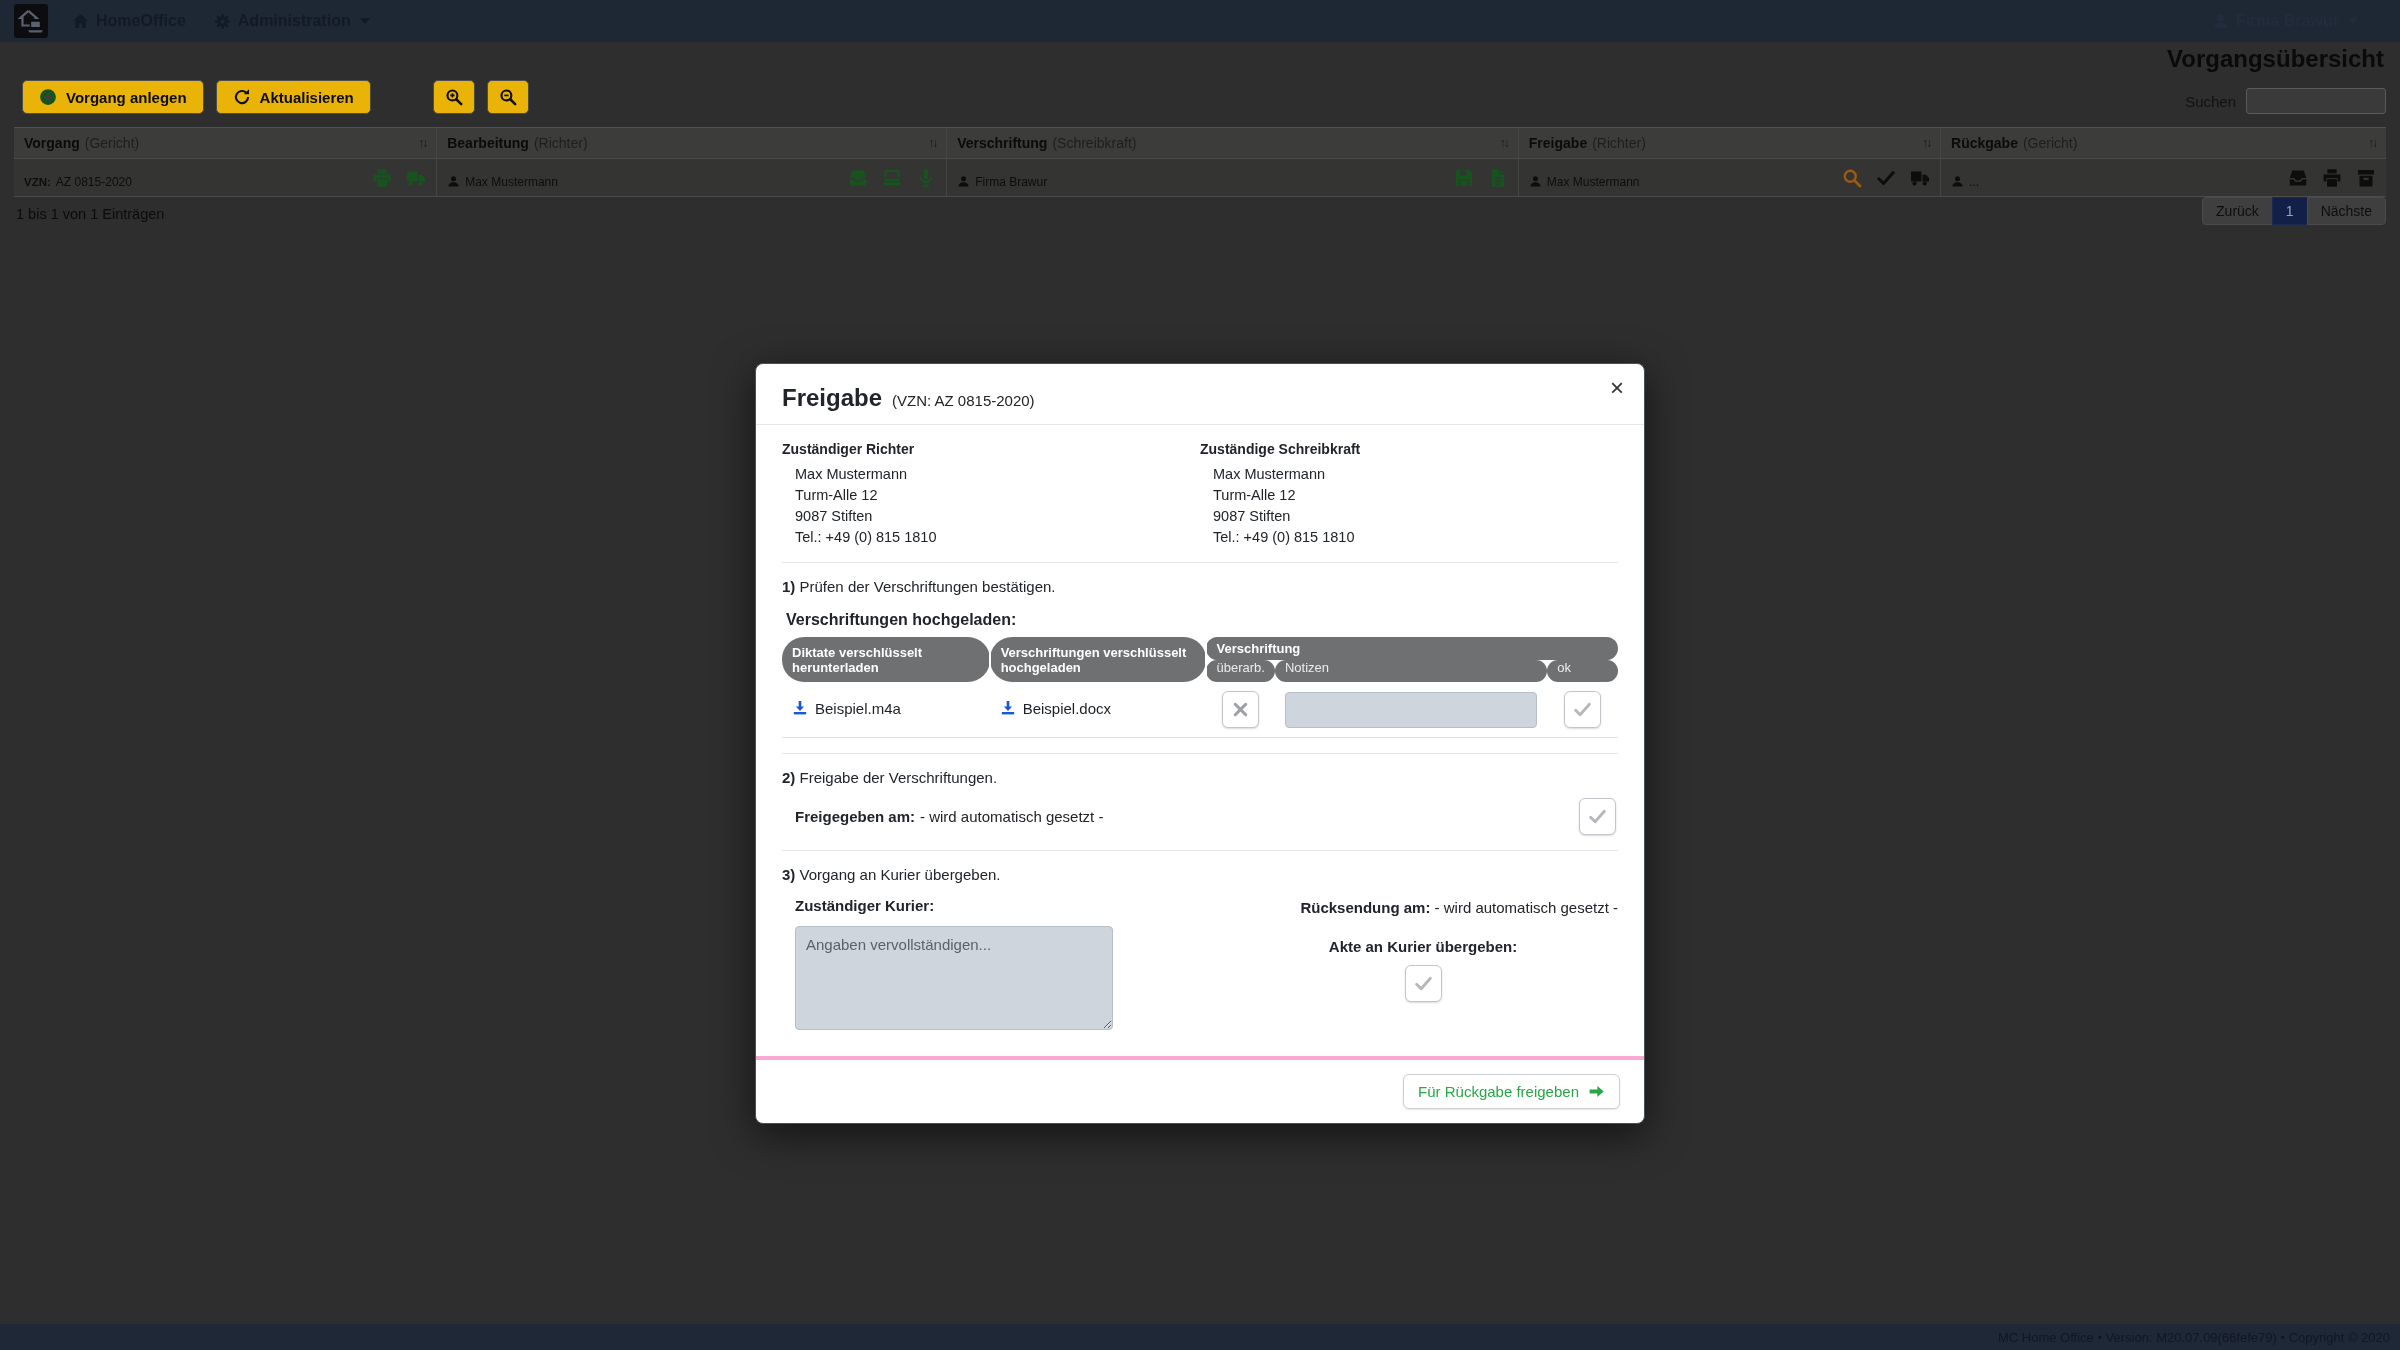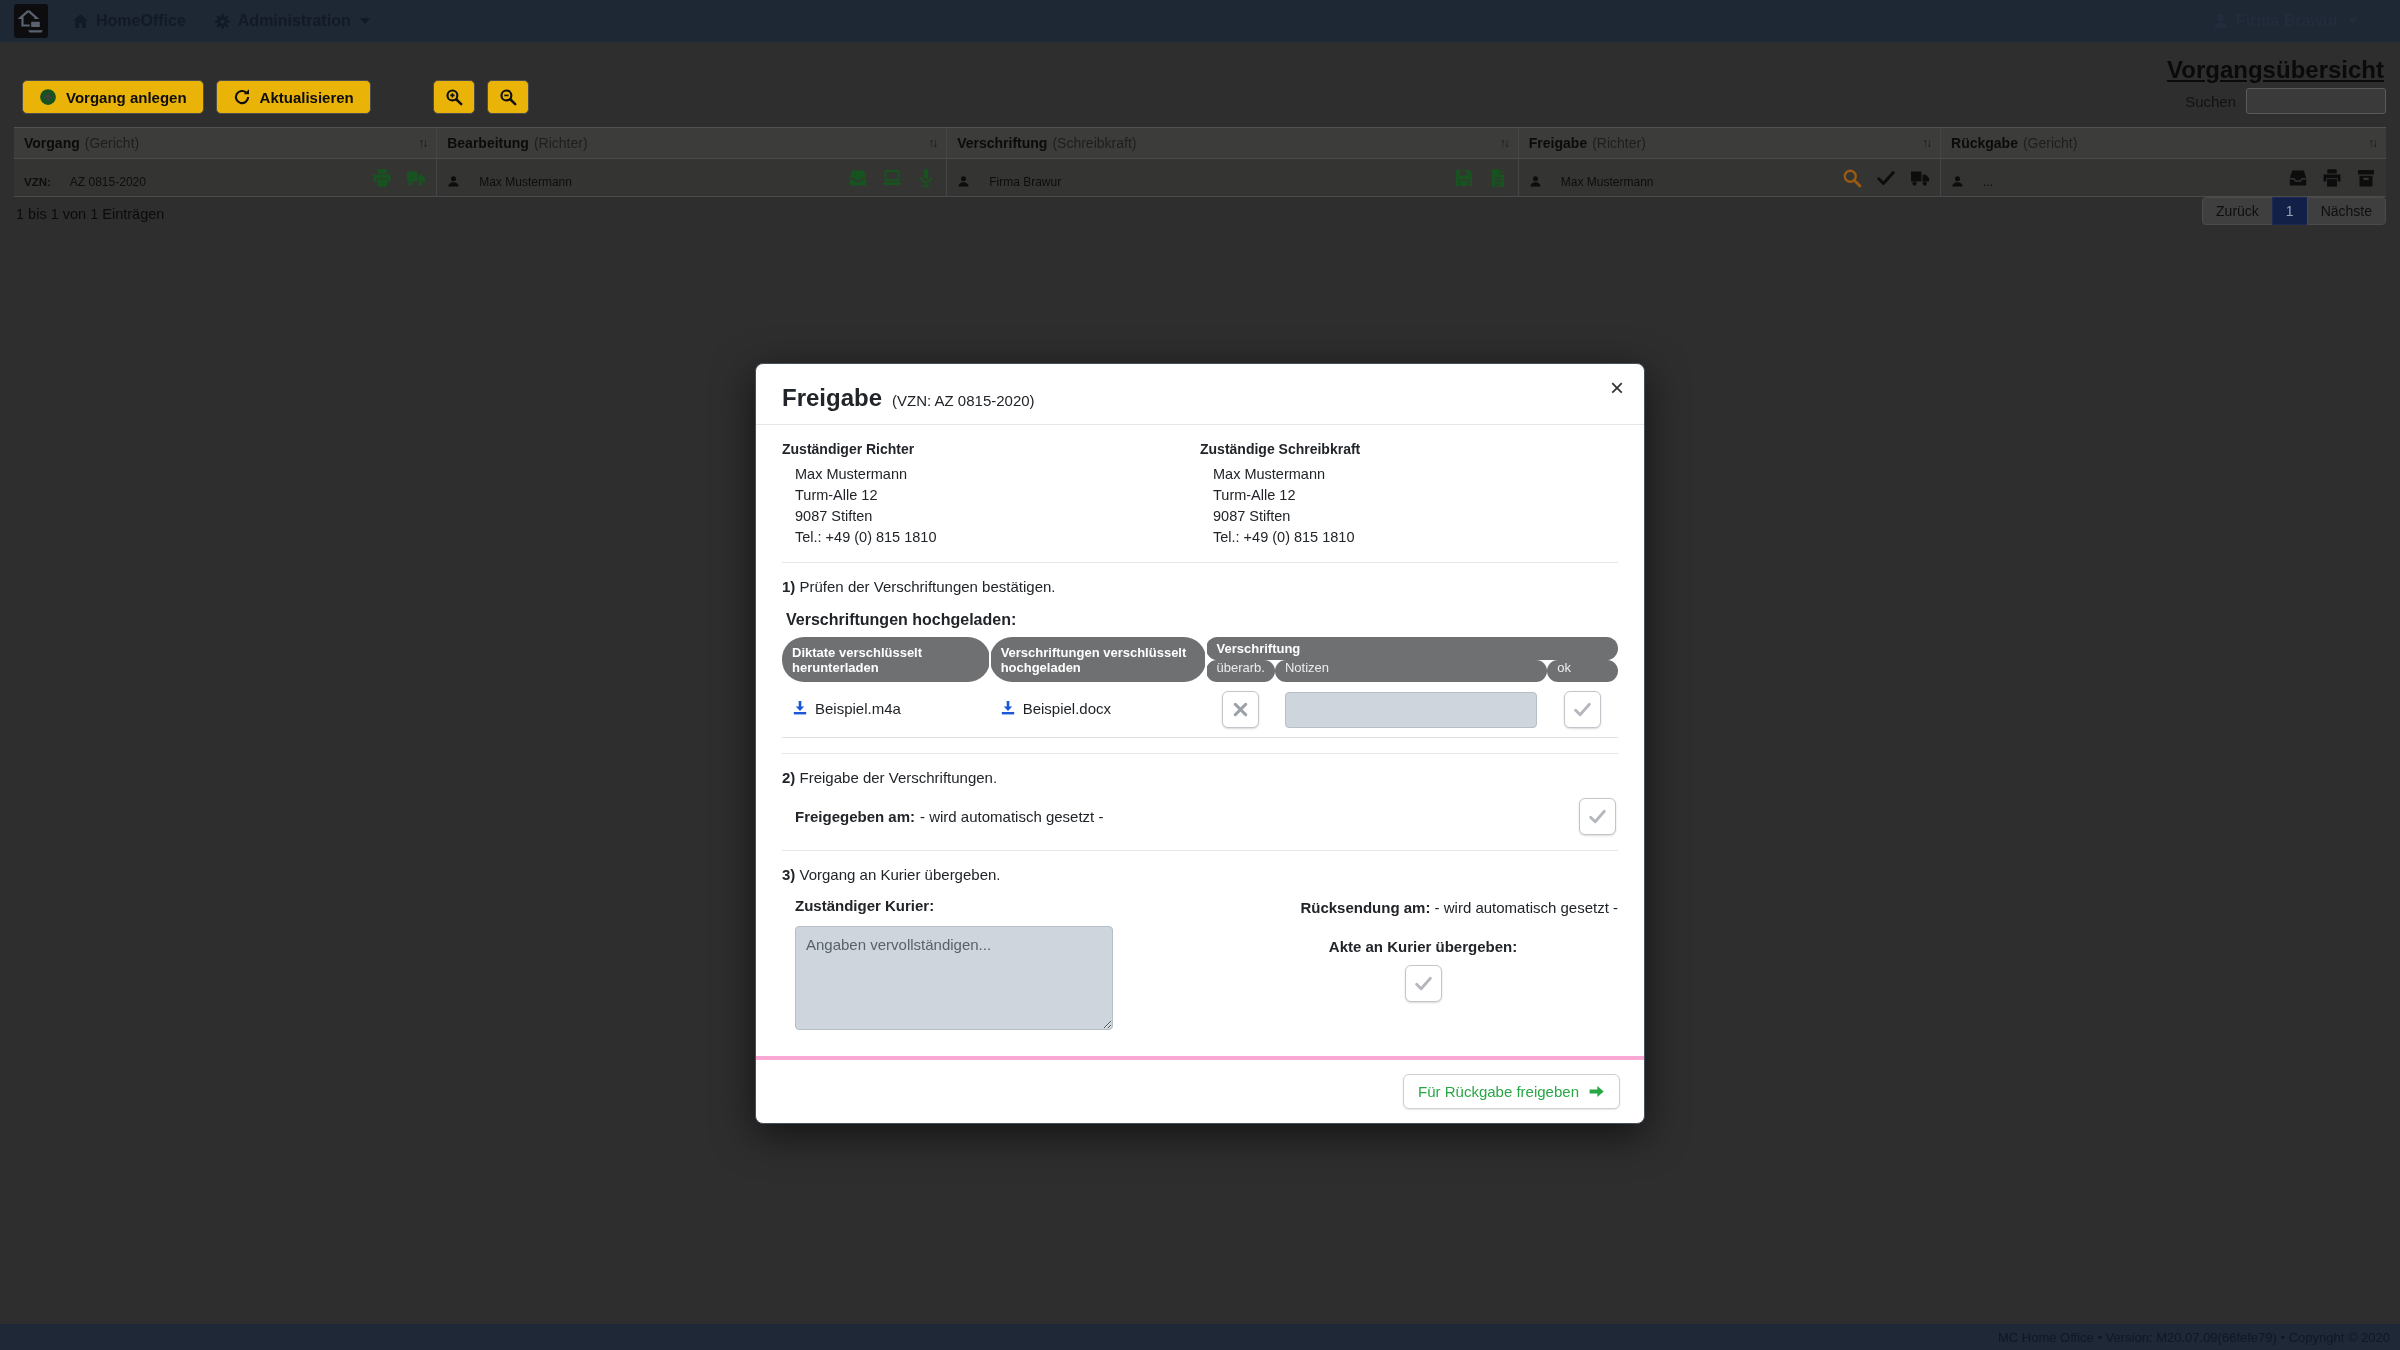--- a/index.html
+++ b/index.html
@@ -24,21 +24,21 @@
   .logo-box .ic { width:26px; height:26px; }
   .nav-item { display:flex; align-items:center; gap:7px; color:#121927;
     font-size:16px; font-weight:700; margin-right:28px; cursor:default; }
   .nav-item .ic { width:17px; height:17px; color:#121927; }
   .caret { width:0; height:0; border-left:5px solid transparent; border-right:5px solid transparent;
     border-top:6px solid currentColor; display:inline-block; margin-left:2px; }
   .nav-spacer { flex:1; }
   .nav-user { color:#222c3c; }
 
   
-  .page-title { position:absolute; top:56px; right:16px; font-size:24px; font-weight:700; color:#0a0a0a;text-decoration:underline; }
+  .page-title { position:absolute; top:45px; right:16px; font-size:24px; font-weight:700; color:#0a0a0a; }
   .toolbar { position:absolute; top:80px; left:22px; display:flex; align-items:center; }
   .btn-dim {
     height:34px; background:#eab308; border:1px solid #4d4d4d; border-radius:5px;
     color:#0d0d0d; font-size:15px; font-weight:700; display:flex; align-items:center;
     gap:9px; padding:0 16px; cursor:pointer;
   }
   .btn-dim .ic { width:18px; height:18px; --cut:#3f3f3f; }
   .btn-dim.icon-only { width:42px; padding:0; justify-content:center; }
   .green-dim { color:#17531f; }
   .mr12 { margin-right:12px; } .mr60 { margin-right:62px; }
@@ -51,21 +51,21 @@
   .grid-table { position:absolute; top:127px; left:14px; right:14px; border-top:1px solid #515151; }
   .g-head { display:flex; height:31px; background:#3c3c3a; border-bottom:1px solid #4b4b4b; }
   .g-row { display:flex; height:38px; background:#343432; border-bottom:1px solid #4b4b4b; }
   .g-cell { display:flex; align-items:center; padding:0 10px; border-left:1px solid #454545; min-width:0; }
   .g-cell:first-child { border-left:none; }
   .c1{width:17.8%;} .c2{width:21.5%;} .c3{width:24.1%;} .c4{width:17.8%;} .c5{width:18.8%;}
   .g-head .g-cell { font-size:14px; color:#0b0b0b; }
   .g-head b { font-weight:700; margin-right:5px; }
   .g-head .sub { color:#1e1e1e; font-weight:400; }
   .sort { margin-left:auto; font-size:12px; color:#181818; letter-spacing:-2px; cursor:pointer; }
-  .cell-text { font-size:12px; color:#0d0d0d; white-space:nowrap; display:flex; align-items:center; gap:19px;margin-top:8px; }
+  .cell-text { font-size:12px; color:#0d0d0d; white-space:nowrap; display:flex; align-items:center; gap:5px;margin-top:8px; }
   .cell-text b { font-size:11.5px; }
   .icon-cluster { margin-left:auto; display:flex; align-items:center; gap:14px; }
   .icon-cluster .ic { width:20px; height:20px; cursor:pointer; }
   .ic.g { color:#17531f; } .ic.o { color:#9a5a12; } .ic.d { color:#0d0d0d; }
   .person { width:13px; height:13px; color:#0d0d0d; }
 
   .entries-info { position:absolute; top:206px; left:16px; font-size:14.5px; color:#0b0b0b; }
   .pagination { position:absolute; top:197px; right:14px; display:flex; }
   .page-btn { height:28px; background:#3f3f3f; border:1px solid #4b4b4b; color:#0e0e0e;
     font-size:14px; display:flex; align-items:center; justify-content:center; padding:0 13px; cursor:pointer; margin-left:-1px; }

